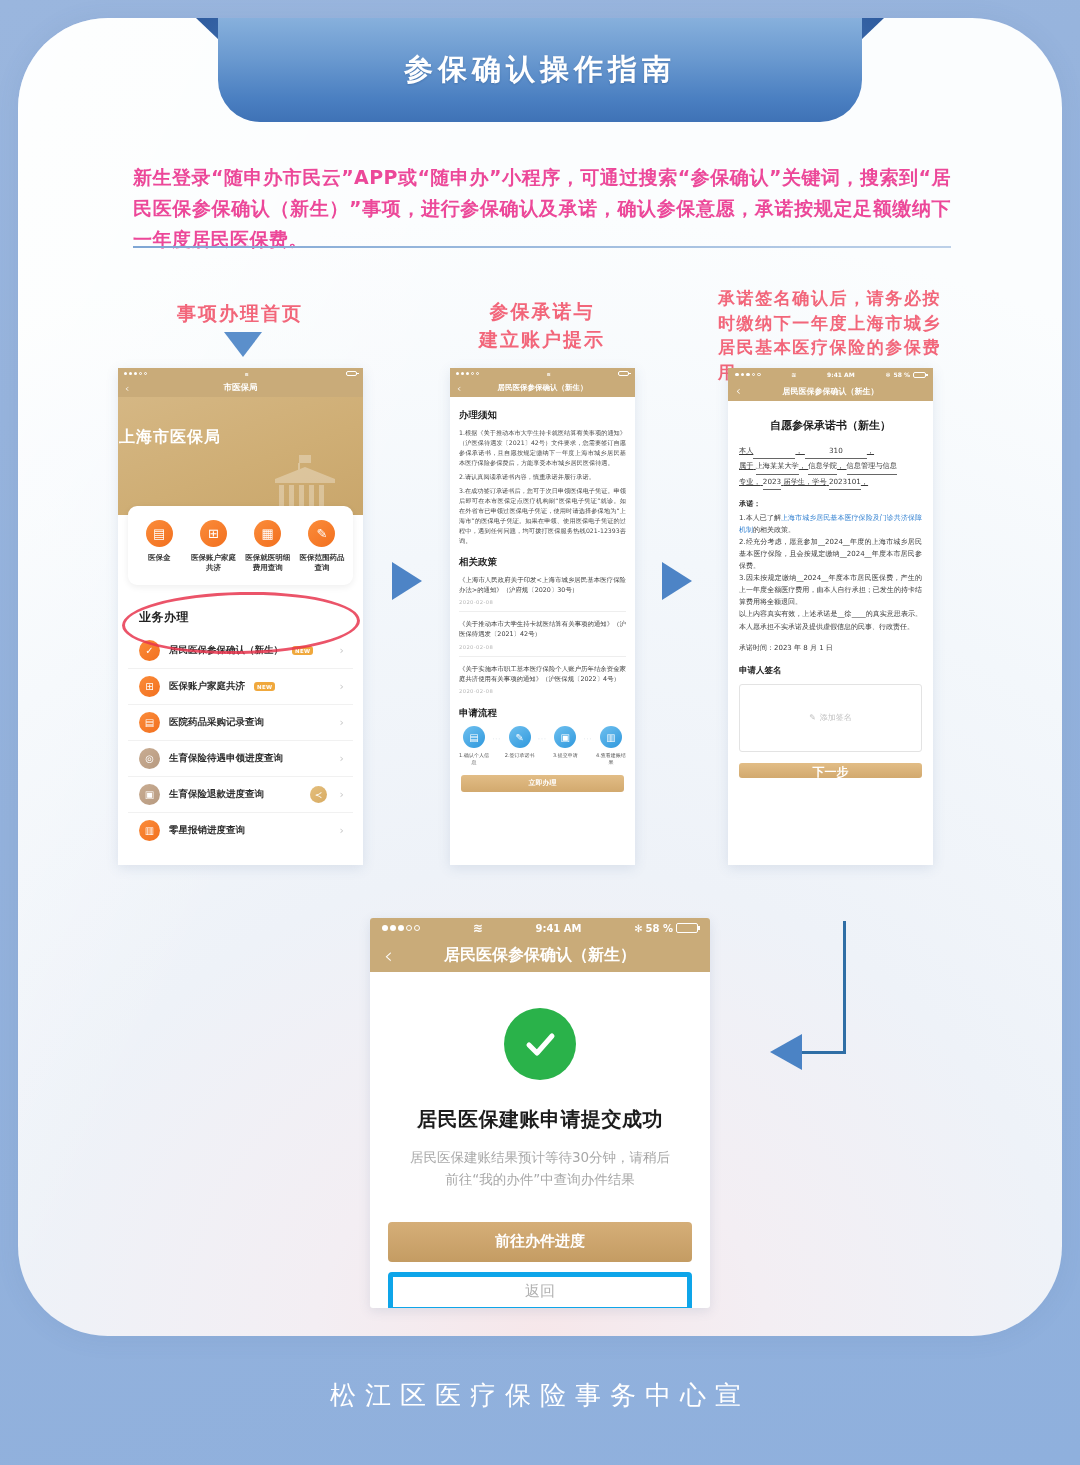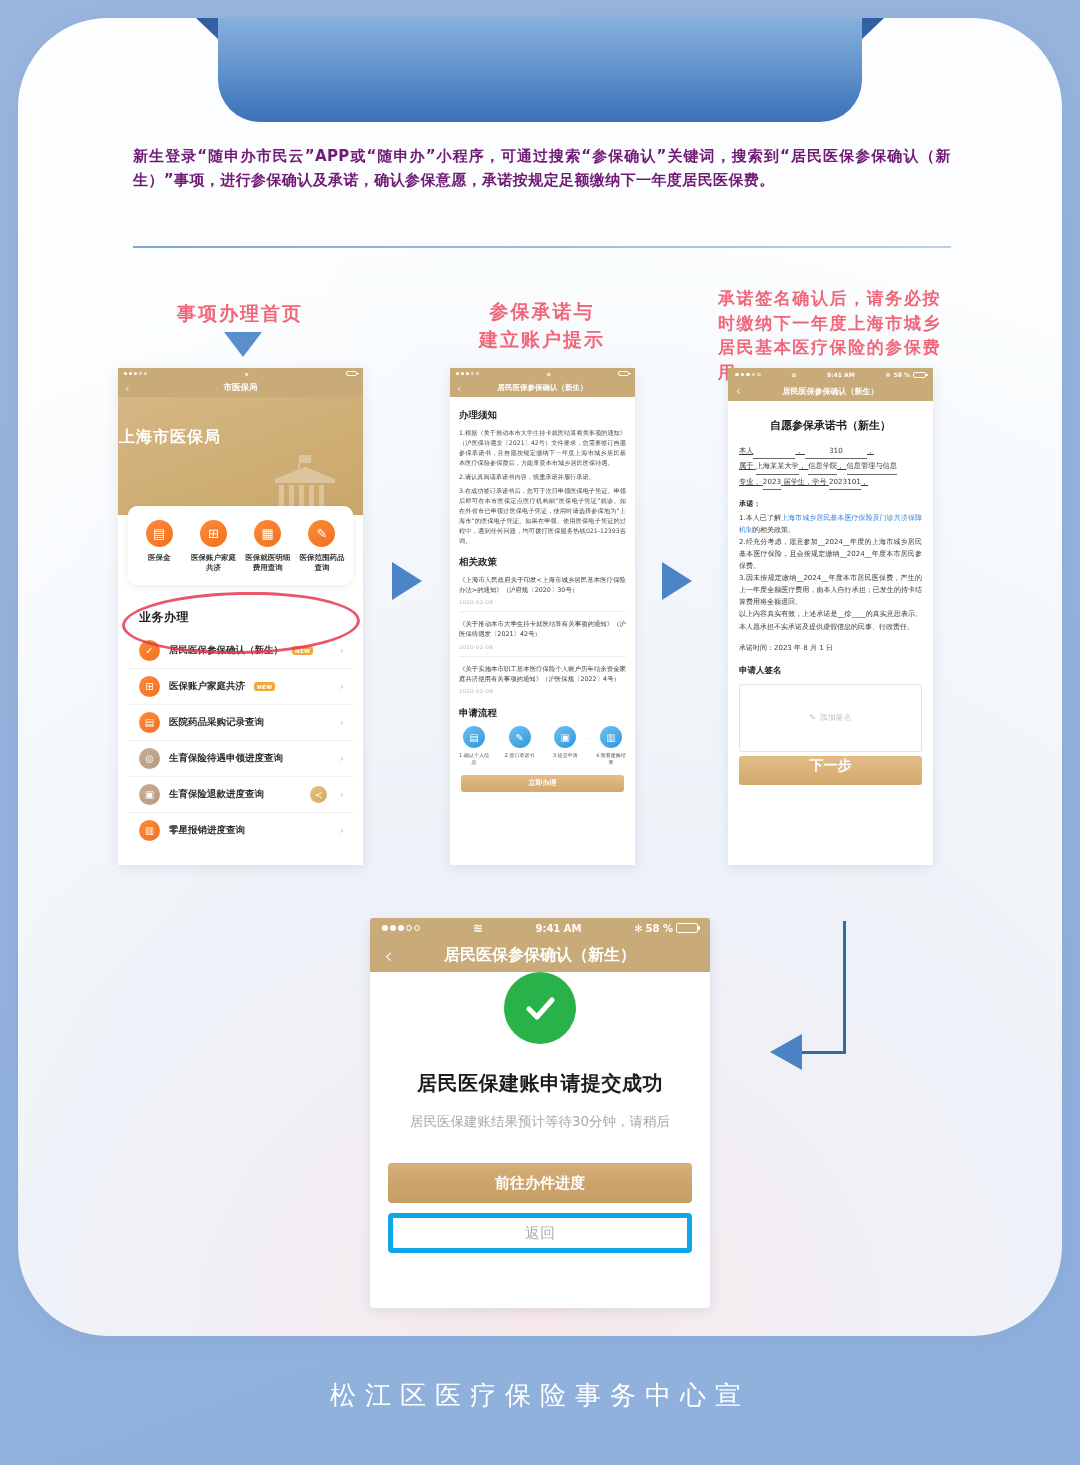--- a/index.html
+++ b/index.html
@@ -45,22 +45,22 @@
     align-items: center; justify-content: center;
     color: #ffffff;
   }
   .banner .t1, .banner .t2 {
     font-size: 29px; font-weight: bold; letter-spacing: 5px;
     line-height: 1.42; text-shadow: 0 1px 2px rgba(20,50,100,.25);
   }
 
   
   .intro {
-    position: absolute; left: 133px; top: 144px; width: 818px;
-    color: #701a75; font-size: 15px; font-weight: bold;
+    position: absolute; left: 133px; top: 162px; width: 818px;
+    color: #ec4899; font-size: 19px; font-weight: bold;
     line-height: 1.62; letter-spacing: 0.4px; text-align: justify;
   }
   .intro-rule {
     position: absolute; left: 133px; top: 246px; width: 818px; height: 2px;
     background: linear-gradient(90deg,#7fa6d4,#bcd0e8);
   }
 
   
   .cap { position: absolute; color: #f2667a; font-weight: bold; text-align: center; line-height: 1.45; }
   .cap1 { left: 150px; top: 300px; width: 180px; font-size: 19px; letter-spacing: 2px; }
@@ -198,21 +198,21 @@
   .p3-p { font-size: 7px; line-height: 1.72; text-align: justify; color: #3a3a3a; }
   .hl { color: #2f7fd0; }
   .p3-sign-h { font-size: 8.5px; font-weight: bold; margin: 11px 0 7px; color: #1d1d1d; }
   .sign-box {
     height: 68px; border: 1px solid #e3e3e3; border-radius: 3px;
     display: flex; align-items: center; justify-content: center;
     gap: 4px; color: #c2c2c2; font-size: 8px;
   }
 
   
-  .p4-body { text-align: center; }
+  .p4-body { text-align: center; padding-top: 36px; }
   .p4-check {
     width: 72px; height: 72px; border-radius: 50%; margin: 0 auto 26px;
     background: #2ab24a; display: flex; align-items: center; justify-content: center;
   }
   .p4-check svg { width: 40px; height: 40px; }
   .p4-t { font-size: 20px; font-weight: bold; color: #1c1c1c; letter-spacing: .5px; }
   .p4-d { font-size: 13.5px; color: #a8a8a8; line-height: 1.65; margin-top: 13px; }
   .p4-b1 {
     margin: 31px 18px 0; height: 40px; border-radius: 4px; color: #fff; font-size: 15px;
     font-weight: bold; display: flex; align-items: center; justify-content: center;
@@ -234,20 +234,21 @@
 </head>
 <body>
 
 <div class="card"></div>
 <div class="card-sheen"></div>
 
 <div class="banner-wrap">
   <div class="banner-tail-l"></div>
   <div class="banner-tail-r"></div>
   <div class="banner">
+    <div class="t2">参保确认操作指南</div>
   </div>
 </div>
 
 <div class="intro">新生登录“随申办市民云”APP或“随申办”小程序，可通过搜索“参保确认”关键词，搜索到“居民医保参保确认（新生）”事项，进行参保确认及承诺，确认参保意愿，承诺按规定足额缴纳下一年度居民医保费。</div>
 <div class="intro-rule"></div>
 
 <div class="cap cap1">事项办理首页</div>
 <div class="dn-arrow"></div>
 <div class="cap cap2">
   <div>参保承诺与</div>
@@ -459,21 +460,21 @@
     <div class="p3-p">3.因未按规定缴纳__2024__年度本市居民医保费，产生的上一年度全额医疗费用，由本人自行承担；已发生的持卡结算费用将全额退回。</div>
     <div class="p3-p">以上内容真实有效，上述承诺是__徐____的真实意思表示。本人愿承担不实承诺及提供虚假信息的民事、行政责任。</div>
     <div class="p3-p" style="margin-top:9px">
       <span>承诺时间：</span><span>2023 年 8 月 1 日</span>
     </div>
     <div class="p3-sign-h">申请人签名</div>
     <div class="sign-box">
       <span>✎</span>
       <span>添加签名</span>
     </div>
-    <div class="btn-gold" style="margin-top:4px;height:29px;line-height:19px;font-size:14px;">下一步</div>
+    <div class="btn-gold" style="margin-top:11px;height:15px;line-height:19px;font-size:12px;">下一步</div>
   </div>
 </div>
 
 <div class="phone" id="phone4">
   <div class="statusbar" style="height:20px;padding:0 12px;font-size:10px;">
     <span class="sb-dots">
       <i style="width:6px;height:6px;"></i>
         <i style="width:6px;height:6px;"></i>
         <i style="width:6px;height:6px;"></i>
       <i class="o" style="width:6px;height:6px;"></i>
@@ -493,19 +494,20 @@
   </div>
   <div class="p4-body">
     <div class="p4-check">
       <svg viewBox="0 0 40 40">
           <path d="M9 21 L17 29 L32 12" stroke="#fff" stroke-width="5" fill="none" stroke-linecap="round" stroke-linejoin="round"></path>
         </svg>
     </div>
     <div class="p4-t">居民医保建账申请提交成功</div>
     <div class="p4-d">
       <div>居民医保建账结果预计等待30分钟，请稍后</div>
+      <div>前往“我的办件”中查询办件结果</div>
     </div>
     <div class="p4-b1">前往办件进度</div>
     <div class="p4-b2">返回</div>
   </div>
 </div>
 
 <div class="footer">松江区医疗保险事务中心宣</div>
 
 </body></html>

